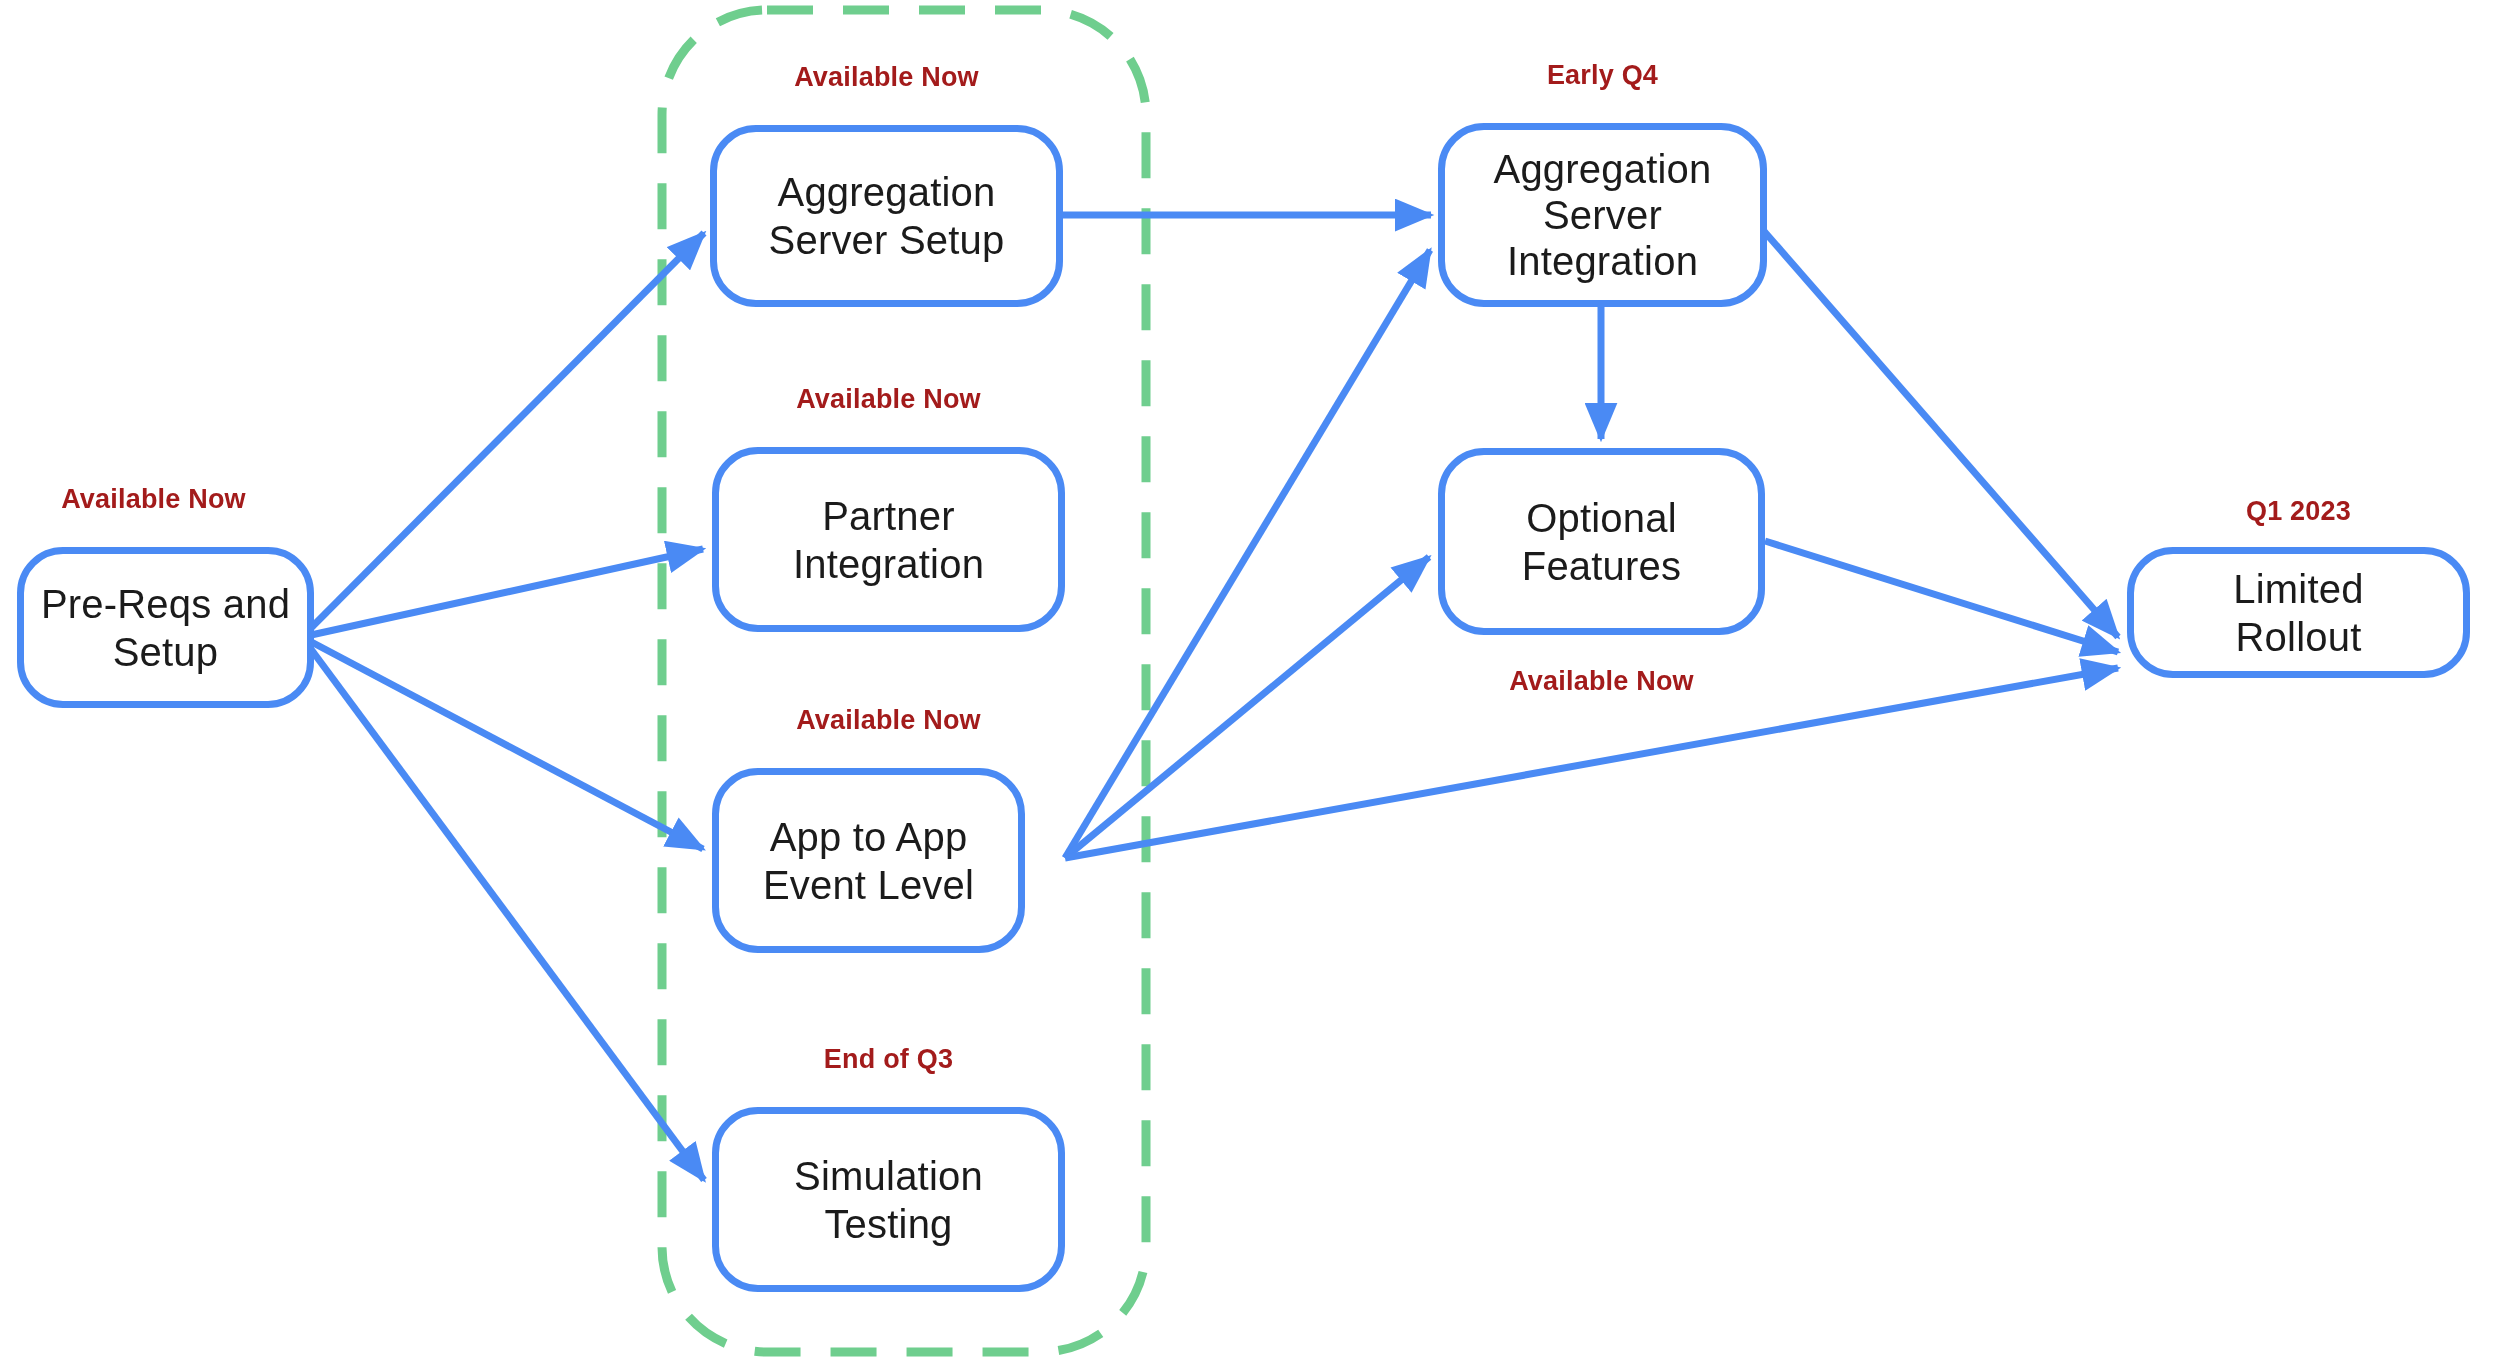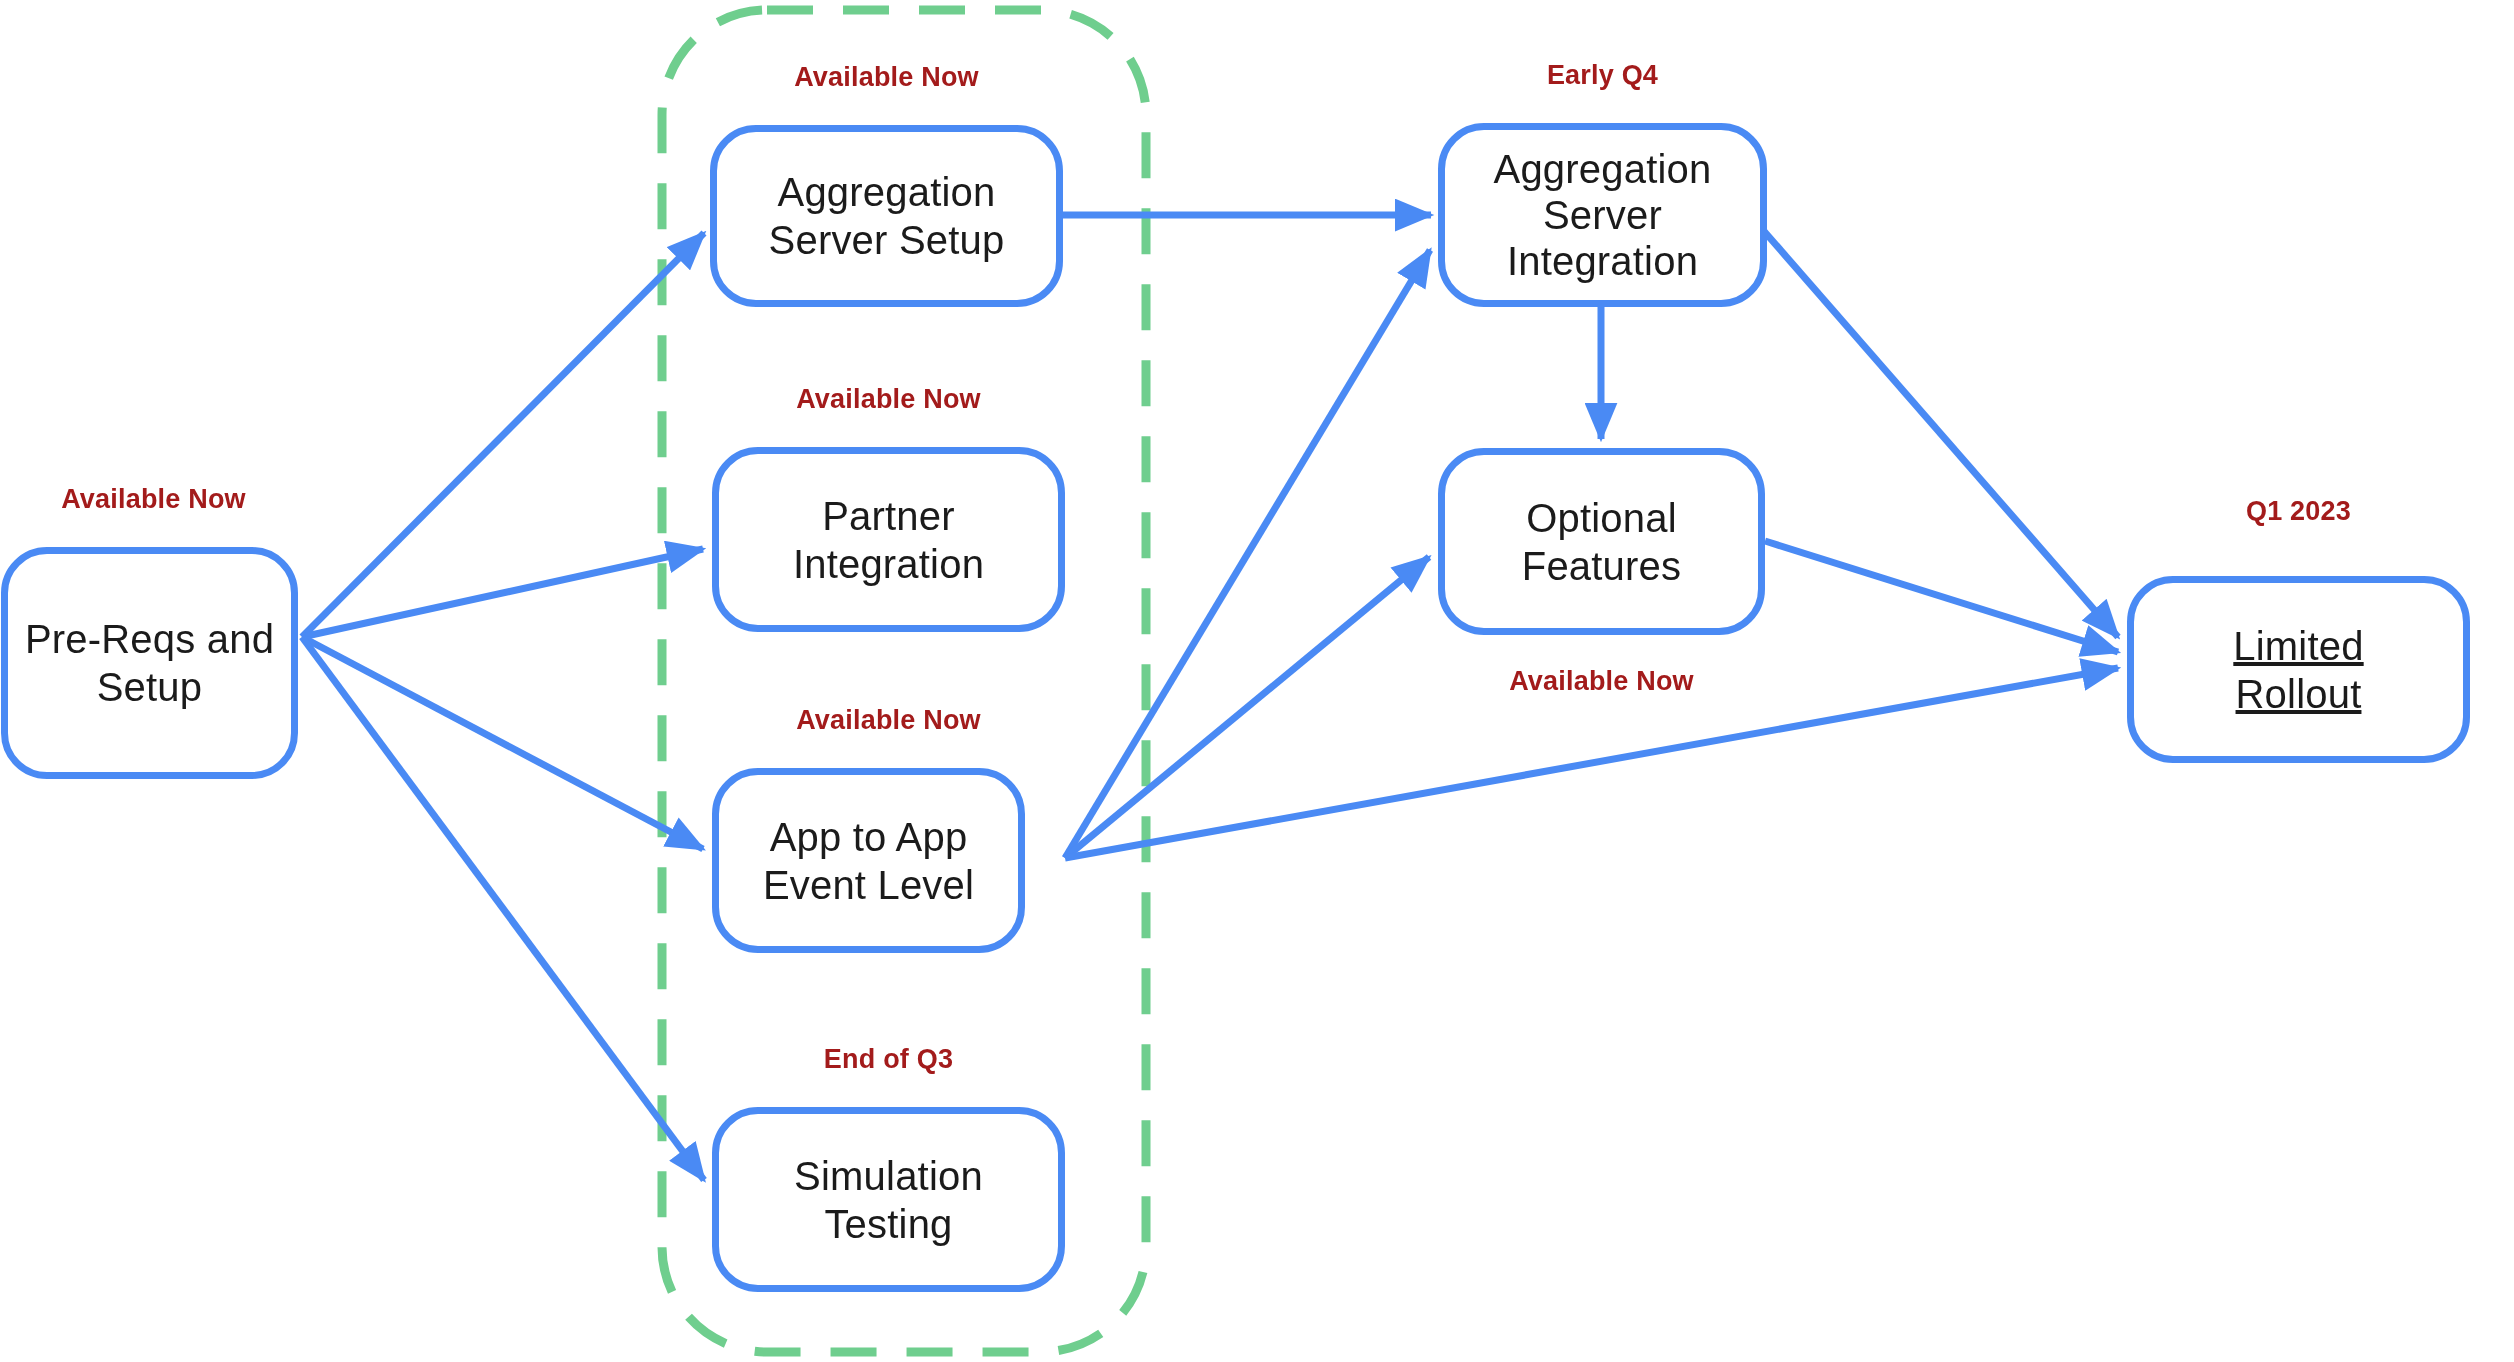--- a/index.html
+++ b/index.html
@@ -75,21 +75,21 @@
 
   <div class="milestone" style="left:5px;top:480px;width:297px;">Available Now</div>
   <div class="milestone" style="left:710px;top:58px;width:353px;">Available Now</div>
   <div class="milestone" style="left:712px;top:380px;width:353px;">Available Now</div>
   <div class="milestone" style="left:712px;top:701px;width:353px;">Available Now</div>
   <div class="milestone" style="left:712px;top:1040px;width:353px;">End of Q3</div>
   <div class="milestone" style="left:1438px;top:56px;width:329px;">Early Q4</div>
   <div class="milestone" style="left:1438px;top:662px;width:327px;">Available Now</div>
   <div class="milestone" style="left:2127px;top:492px;width:343px;">Q1 2023</div>
 
-  <div class="node" style="left:1px;top:547px;width:297px;height:232px;">
+  <div class="node" style="left:17px;top:547px;width:297px;height:161px;">
     <div>Pre-Reqs and</div>
     <div>Setup</div>
   </div>
 
   <div class="node" style="left:710px;top:125px;width:353px;height:182px;">
     <div>Aggregation</div>
     <div>Server Setup</div>
   </div>
 
   <div class="node" style="left:712px;top:447px;width:353px;height:185px;">
@@ -111,18 +111,18 @@
     <div>Aggregation</div>
     <div>Server</div>
     <div>Integration</div>
   </div>
 
   <div class="node" style="left:1438px;top:448px;width:327px;height:187px;">
     <div>Optional</div>
     <div>Features</div>
   </div>
 
-  <div class="node" style="left:2127px;top:576px;width:343px;height:187px;text-decoration:underline;">
+  <div class="node" style="left:2127px;top:547px;width:343px;height:131px;">
     <div>Limited</div>
     <div>Rollout</div>
   </div>
 
 </div>
 
 </body></html>

